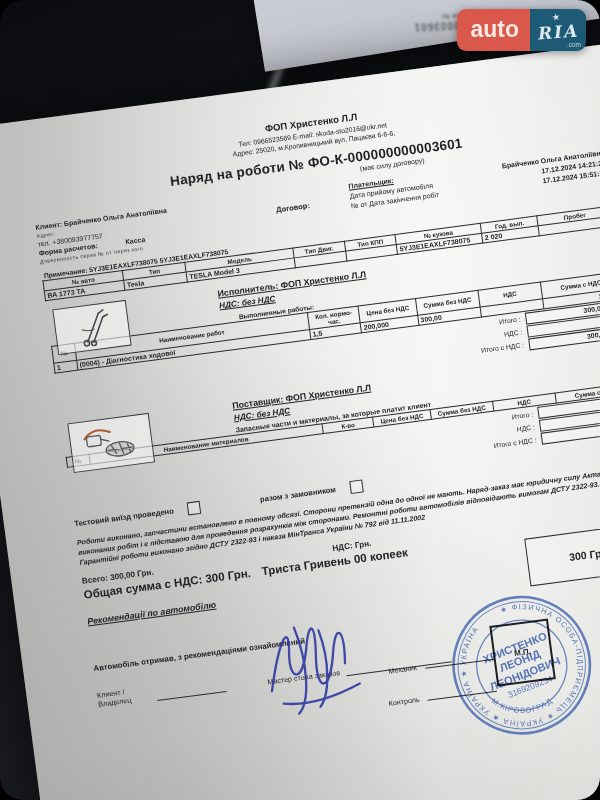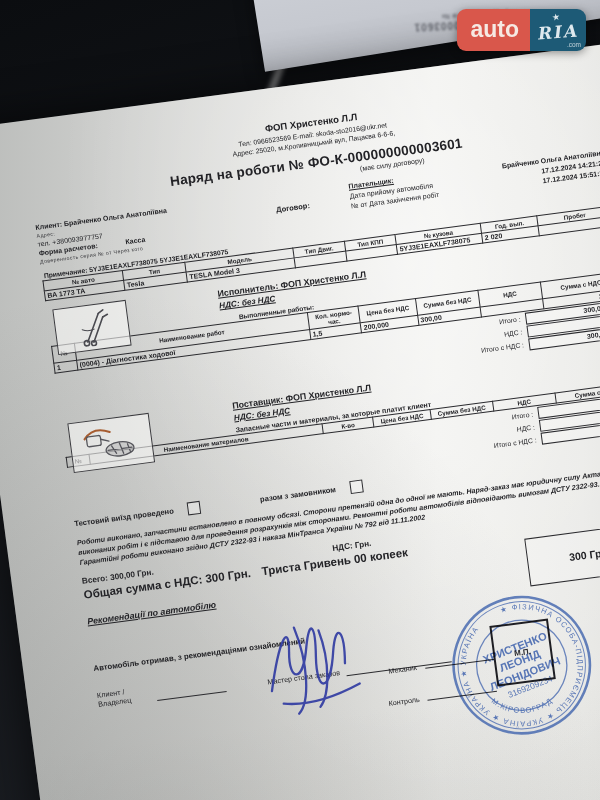--- a/index.html
+++ b/index.html
@@ -1,18 +1,18 @@
 <!DOCTYPE html>
 <html><head>
 <meta charset="utf-8">
 <style>
   html,body{margin:0;padding:0;background:#000;}
   .viewport{position:relative;width:600px;height:800px;overflow:hidden;
     background:linear-gradient(160deg,#0b0d10 0%,#14161a 40%,#1b1e23 100%);
-    font-family:"Liberation Sans",sans-serif;}
+    font-family:"Liberation Sans",sans-serif;border-radius:23px;}
   
   .streak{position:absolute;left:318px;top:-40px;width:7px;height:380px;
     transform:rotate(21deg);transform-origin:top center;
     background:linear-gradient(to bottom,rgba(255,255,255,.95),rgba(255,255,255,.25) 70%,rgba(255,255,255,0));
     filter:blur(2.5px);opacity:.85;}
   .dark-shape{position:absolute;right:-60px;top:120px;width:260px;height:220px;border-radius:50%;
     background:radial-gradient(ellipse at center,#23262b,transparent 70%);}
   
   .back-sheet{position:absolute;left:235px;top:-118px;width:430px;height:192px;
     transform:rotate(-9deg);transform-origin:0 0;

